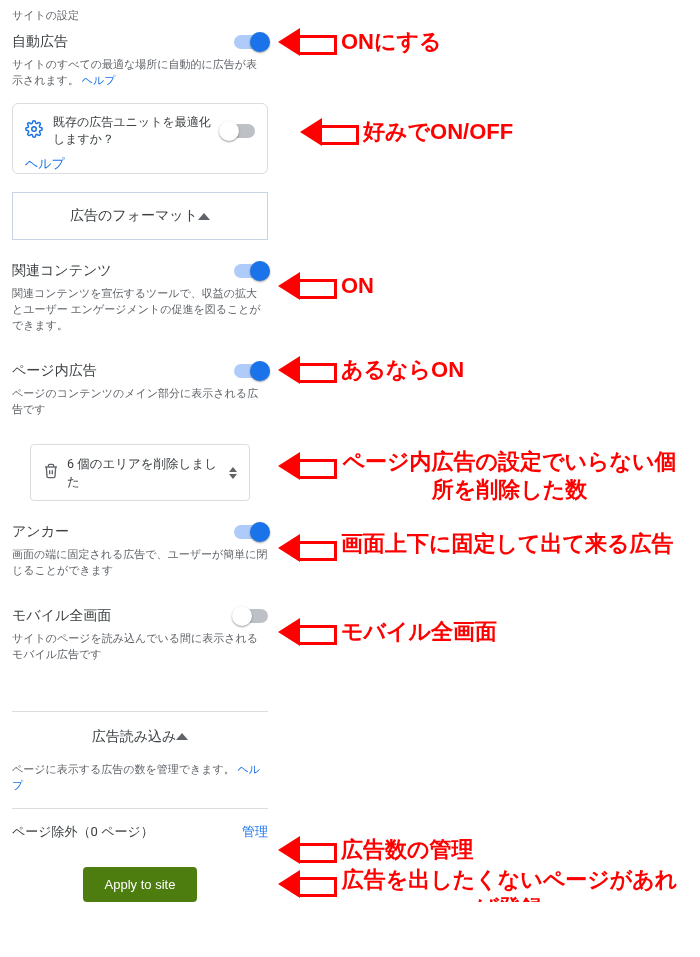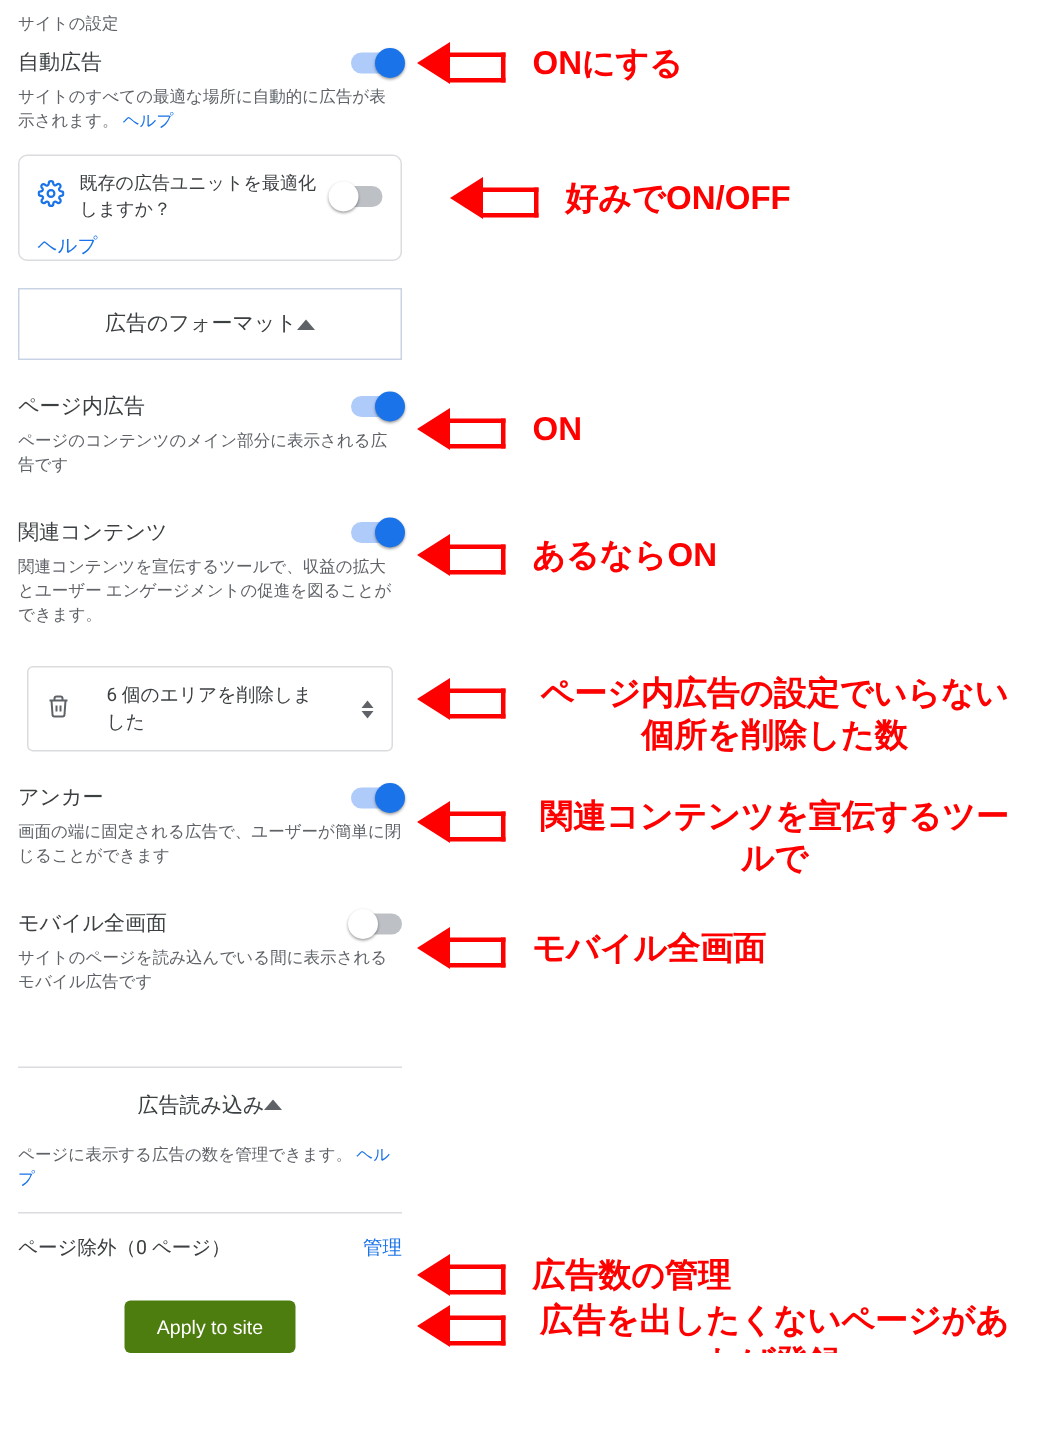--- a/index.html
+++ b/index.html
@@ -33,21 +33,21 @@
   
   .accordion { border: 1px solid #c9d3e6; margin-top: 18px; }
   .acc-head { display: flex; align-items: center; justify-content: center; padding: 14px 12px; cursor: pointer; }
   .acc-head .label { font-size: 14px; }
   .chev { width: 0; height: 0; border-left: 6px solid transparent; border-right: 6px solid transparent; border-bottom: 7px solid #5f6368; }
 
   .sub { padding: 10px 0; }
   .item-block { padding: 6px 0 10px; }
 
   
-  .delcard { border: 1px solid #dadce0; border-radius: 4px; padding: 10px 12px; margin: 10px 6px; display: flex; align-items: center; gap: 24px; }
+  .delcard { border: 1px solid #dadce0; border-radius: 4px; padding: 10px 12px; margin: 10px 18px; display: flex; align-items: center; gap: 8px; }
   .trash { color: #5f6368; flex-shrink: 0; }
   .deltext { font-size: 12.5px; color: #3c4043; line-height: 1.4; flex: 1; }
   .sortarrows { display: flex; flex-direction: column; gap: 2px; align-items: center; }
   .sa-up { width: 0; height: 0; border-left: 4px solid transparent; border-right: 4px solid transparent; border-bottom: 5px solid #5f6368; }
   .sa-dn { width: 0; height: 0; border-left: 4px solid transparent; border-right: 4px solid transparent; border-top: 5px solid #5f6368; }
 
   
   .acc2 { margin-top: 22px; border-top: 1px solid #dadce0; }
   .acc2 .acc-head { padding: 16px 0; }
 
@@ -57,21 +57,21 @@
   .slider-fill { position: absolute; left: 0; top: 0; height: 3px; background: #1a73e8; border-radius: 2px; }
   .slider-knob { position: absolute; top: -6px; width: 15px; height: 15px; border-radius: 50%; background: #1a73e8; margin-left: -7px; cursor: pointer; }
   .slider-labels { display: flex; justify-content: space-between; font-size: 11px; color: #5f6368; padding-top: 2px; }
 
   .excl-row { display: flex; justify-content: space-between; align-items: flex-end; padding: 14px 0; border-top: 1px solid #dadce0; margin-top: 8px; gap: 12px; }
   .manage { color: #1a73e8; font-size: 13px; cursor: pointer; }
 
   .apply-btn { background: #4d7c0f; color: #fff; border: none; border-radius: 4px; padding: 10px 22px; font-size: 13px; font-weight: 500; cursor: pointer; display: block; margin: 12px auto 0; }
 
   
-  .anno { position: absolute; display: flex; align-items: center; gap: 15px; font-weight: 900; color: #f00; font-size: 22px; line-height: 1.25; font-family: "Yu Gothic", Meiryo, sans-serif; white-space: nowrap; }
+  .anno { position: absolute; display: flex; align-items: center; gap: 1px; font-weight: 900; color: #f00; font-size: 22px; line-height: 1.25; font-family: "Yu Gothic", Meiryo, sans-serif; white-space: nowrap; }
   .anno.wrap { white-space: normal; width: 400px; text-align: center; }
   .arrow-left {
     width: 0; height: 0;
     border-top: 14px solid transparent;
     border-bottom: 14px solid transparent;
     border-right: 22px solid #f00;
     position: relative;
     flex-shrink: 0;
   }
   .arrow-left::after {
@@ -125,36 +125,36 @@
     <div class="acc-head">
       <span class="label">広告のフォーマット</span>
       <span class="chev"></span>
     </div>
   </div>
 
   <div class="sub">
 
     <div class="item-block">
       <div class="row">
+        <div class="label">関連コンテンツ</div>
+        <div class="toggle on">
+            <div class="knob"></div>
+          </div>
+      </div>
+      <div class="desc">関連コンテンツを宣伝するツールで、収益の拡大とユーザー エンゲージメントの促進を図ることができます。</div>
+    </div>
+
+    <div class="item-block">
+      <div class="row">
         <div class="label">ページ内広告</div>
         <div class="toggle on">
             <div class="knob"></div>
           </div>
       </div>
       <div class="desc">ページのコンテンツのメイン部分に表示される広告です</div>
-    </div>
-
-    <div class="item-block">
-      <div class="row">
-        <div class="label">関連コンテンツ</div>
-        <div class="toggle on">
-            <div class="knob"></div>
-          </div>
-      </div>
-      <div class="desc">関連コンテンツを宣伝するツールで、収益の拡大とユーザー エンゲージメントの促進を図ることができます。</div>
     </div>
 
     <div class="delcard">
       <span class="trash">
         <svg width="16" height="16" viewBox="0 0 24 24" fill="none" stroke="currentColor" stroke-width="2">
             <polyline points="3 6 5 6 21 6"></polyline>
             <path d="M19 6l-1 14a2 2 0 01-2 2H8a2 2 0 01-2-2L5 6"></path>
             <path d="M10 11v6M14 11v6"></path>
             <path d="M8 6V4a2 2 0 012-2h4a2 2 0 012 2v2"></path>
           </svg>
@@ -225,21 +225,21 @@
 <div class="anno" style="top:356px; left:278px;">
   <span class="arrow-left"></span>
   <span class="anno-text">あるならON</span>
 </div>
 <div class="anno wrap" style="top:448px; left:278px; align-items:flex-start;">
   <span class="arrow-left" style="margin-top:4px;"></span>
   <span class="anno-text">ページ内広告の設定でいらない個所を削除した数</span>
 </div>
 <div class="anno wrap" style="top:530px; left:278px; align-items:flex-start;">
   <span class="arrow-left" style="margin-top:4px;"></span>
-  <span class="anno-text">関連コンテンツを宣伝するツールで</span>
+  <span class="anno-text">画面上下に固定して出て来る広告</span>
 </div>
 <div class="anno" style="top:618px; left:278px;">
   <span class="arrow-left"></span>
   <span class="anno-text">モバイル全画面</span>
 </div>
 <div class="anno" style="top:836px; left:278px;">
   <span class="arrow-left"></span>
   <span class="anno-text">広告数の管理</span>
 </div>
 <div class="anno wrap" style="top:866px; left:278px; align-items:flex-start;">

